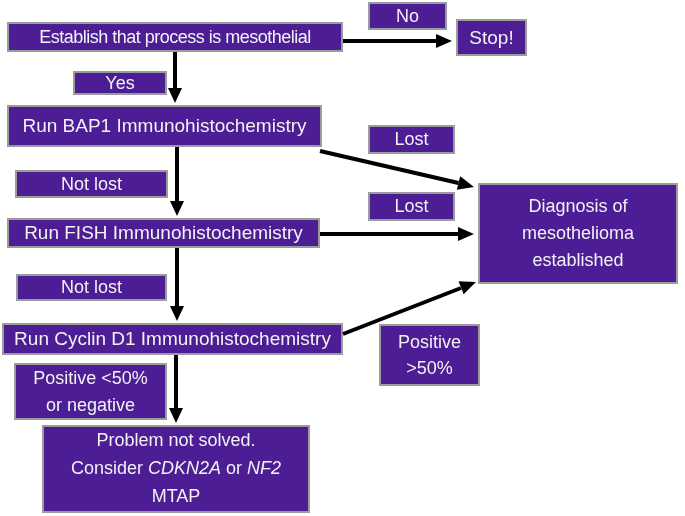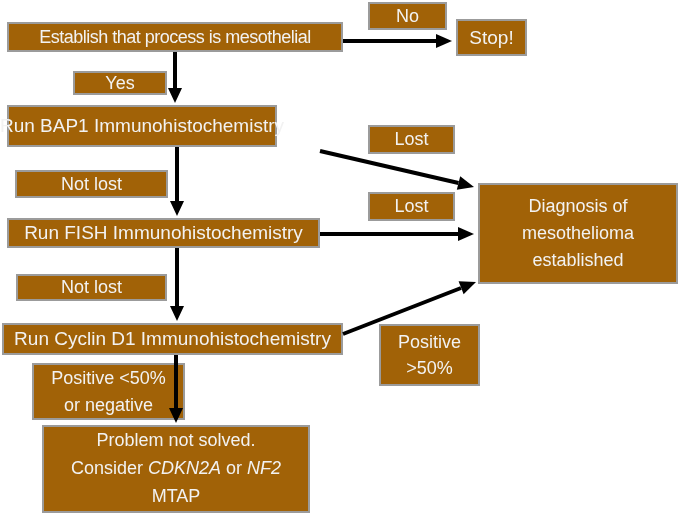--- a/index.html
+++ b/index.html
@@ -6,21 +6,21 @@
   #figure{
     position:relative;
     width:685px;height:516px;
     background:#ffffff;
     font-family:"Liberation Sans", sans-serif;
     overflow:hidden;
   }
   .node{
     position:absolute;
     box-sizing:border-box;
-    background:#a16207;
+    background:#4c1d95;
     border:2px solid #9b9b9b;
     color:#f2f2f2;
     display:flex;
     flex-direction:column;
     align-items:center;
     justify-content:center;
     text-align:center;
     font-size:18px;
     line-height:1.35;
     white-space:nowrap;
@@ -28,26 +28,26 @@
   .node .ln{display:block;}
   .gene{font-style:italic;}
   #arrows{position:absolute;left:0;top:0;pointer-events:none;}
   #arrows line{stroke:#000000;stroke-width:4;}
   #arrows polygon{fill:#000000;stroke:none;}
   
   #n-establish {left:7px;   top:22px;  width:336px; height:30px; letter-spacing:-0.5px; font-size:18px;}
   #n-no        {left:368px; top:2px;   width:79px;  height:28px;}
   #n-stop      {left:456px; top:19px;  width:71px;  height:37px; font-size:19px;}
   #n-yes       {left:73px;  top:71px;  width:94px;  height:24px;}
-  #n-bap1      {left:7px;   top:105px; width:270px; height:42px; font-size:19px;}
+  #n-bap1      {left:7px;   top:105px; width:315px; height:42px; font-size:19px;}
   #n-notlost1  {left:15px;  top:170px; width:153px; height:28px;}
   #n-mtap      {left:7px;   top:218px; width:313px; height:30px; font-size:19px;}
   #n-notlost2  {left:16px;  top:274px; width:151px; height:27px;}
   #n-cyclin    {left:2px;   top:323px; width:341px; height:32px; font-size:19px;}
-  #n-poslt50   {left:14px;  top:363px; width:153px; height:57px; line-height:1.45;margin-left:18px;}
+  #n-poslt50   {left:14px;  top:363px; width:153px; height:57px; line-height:1.45;}
   #n-lost1     {left:368px; top:125px; width:87px;  height:29px;}
   #n-lost2     {left:368px; top:192px; width:87px;  height:29px;}
   #n-posgt50   {left:379px; top:324px; width:101px; height:62px; line-height:1.45;}
   #n-diagnosis {left:478px; top:183px; width:200px; height:101px; line-height:1.5;}
   #n-problem   {left:42px;  top:425px; width:268px; height:88px; line-height:1.55;}
 </style>
 </head>
 <body>
 
 <div id="figure">

